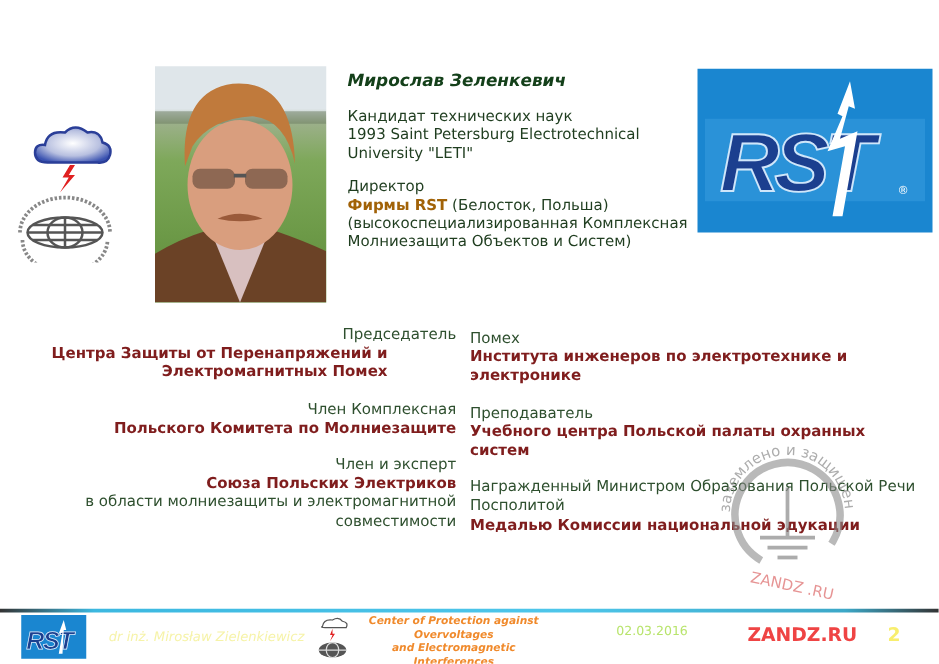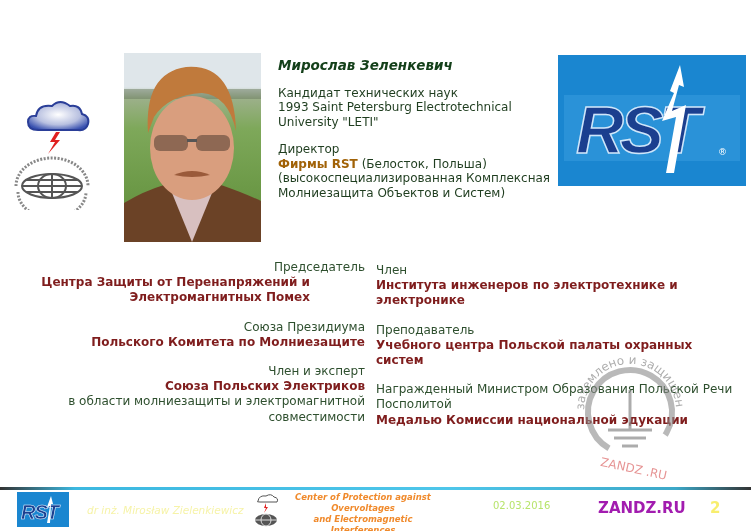--- a/index.html
+++ b/index.html
@@ -29,21 +29,21 @@
 
   .footer-line { position: absolute; left: 0; top: 487px; width: 751px; height: 3px;
                  background: linear-gradient(90deg, #333 0%, #3cb8e0 10%, #4ec6ea 60%, #3ca8c8 90%, #333 100%); }
   .footer { position: absolute; left: 0; top: 490px; width: 751px; height: 41px; }
   .f-rst { position: absolute; left: 17px; top: 2px; width: 52px; height: 35px; background: #1a86d0; }
   .f-author { position: absolute; left: 87px; top: 14px; font-size: 10.5px; font-style: italic; color: #f6f3a8; }
   .f-cloudlogo { position: absolute; left: 252px; top: 3px; width: 28px; height: 34px; }
   .f-center { position: absolute; left: 288px; top: 2px; width: 150px; font-size: 8.5px; line-height: 11px;
               font-weight: bold; font-style: italic; color: #f08a2c; text-align: center; }
   .f-date { position: absolute; left: 493px; top: 10px; font-size: 10px; color: #b8e46c; }
-  .f-site { position: absolute; left: 598px; top: 9px; font-size: 15px; font-weight: bold; color: #a21caf; }
+  .f-site { position: absolute; left: 598px; top: 9px; font-size: 15px; font-weight: bold; color: #ef4444; }
   .f-page { position: absolute; left: 710px; top: 9px; font-size: 15px; font-weight: bold; color: #f8ee6e; }
 </style>
 </head>
 <body>
 
 <div class="logo-left">
   <svg width="88" height="112" viewBox="0 0 88 112">
     <defs>
       <radialGradient id="cg" cx="50%" cy="45%" r="60%">
         <stop offset="0%" stop-color="#ffffff"></stop>
@@ -104,33 +104,33 @@
     <text x="160" y="100" font-size="9" fill="#ffffff" font-family="DejaVu Sans, sans-serif">®</text>
   </svg>
 </div>
 
 <div class="col left">
   <div class="block">
     <div class="role">Председатель</div>
     <div class="org" style="width:290px">Центра Защиты от Перенапряжений и Электромагнитных Помех</div>
   </div>
   <div class="block">
-    <div class="role">Союза Президиума</div>
+    <div class="role">Член Комплексная</div>
     <div class="org">Польского Комитета по Молниезащите</div>
   </div>
   <div class="block">
     <div class="role">Член и эксперт</div>
     <div class="org">Союза Польских Электриков</div>
     <div class="role">в области молниезащиты и электромагнитной совместимости</div>
   </div>
 </div>
 
 <div class="col right">
   <div class="block">
-    <div class="role">Член</div>
+    <div class="role">Помех</div>
     <div class="org">Института инженеров по электротехнике и электронике</div>
   </div>
   <div class="block">
     <div class="role">Преподаватель</div>
     <div class="org">Учебного центра Польской палаты охранных систем</div>
   </div>
   <div class="block">
     <div class="role">Награжденный Министром Образования Польской Речи Посполитой</div>
     <div class="org">Медалью Комиссии национальной эдукации</div>
   </div>

